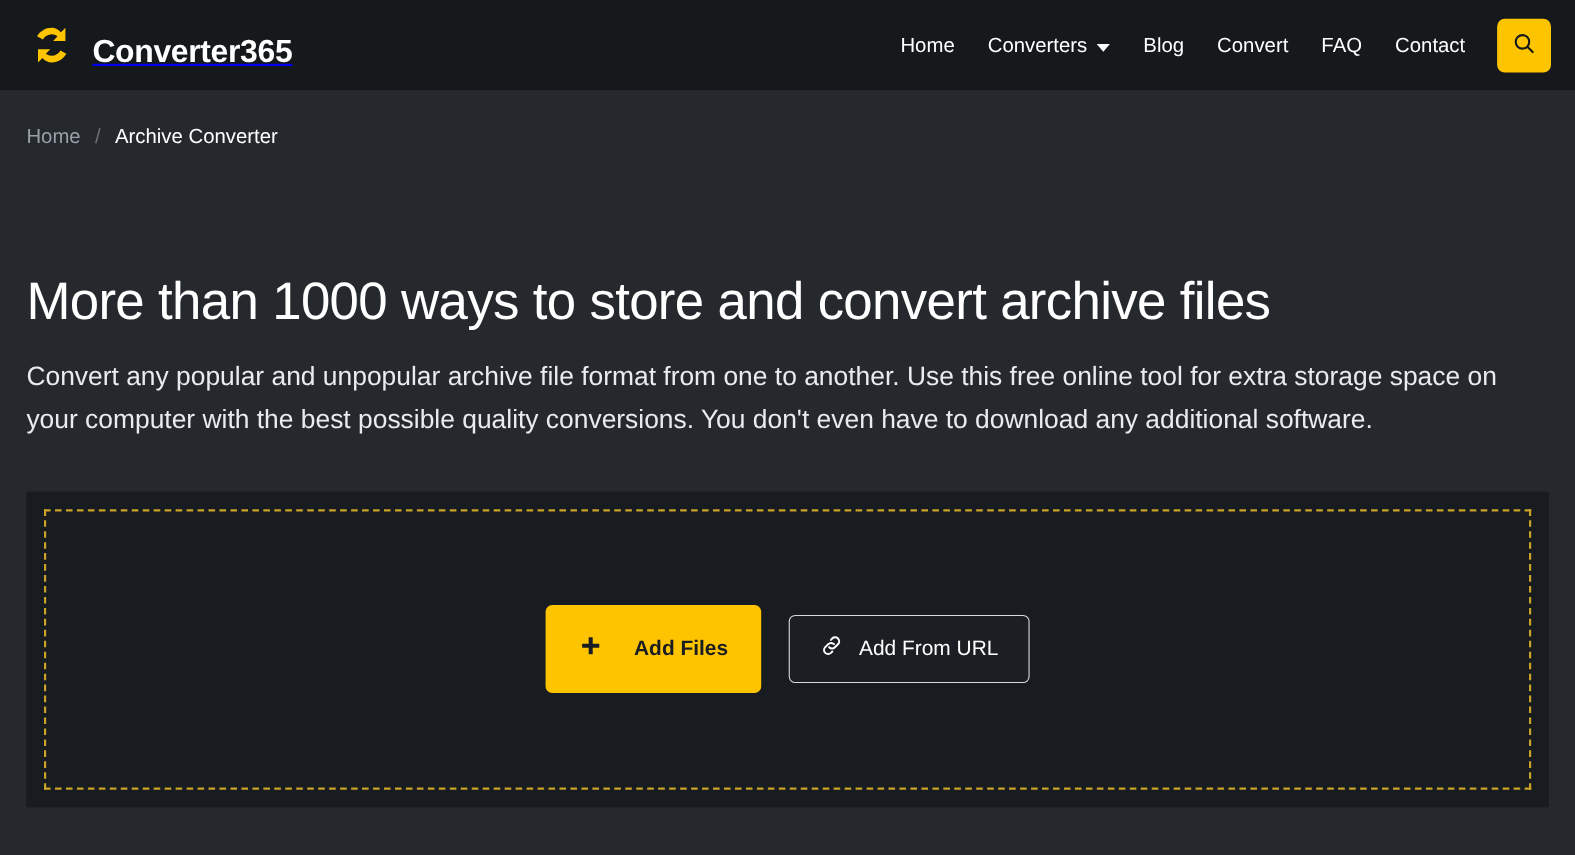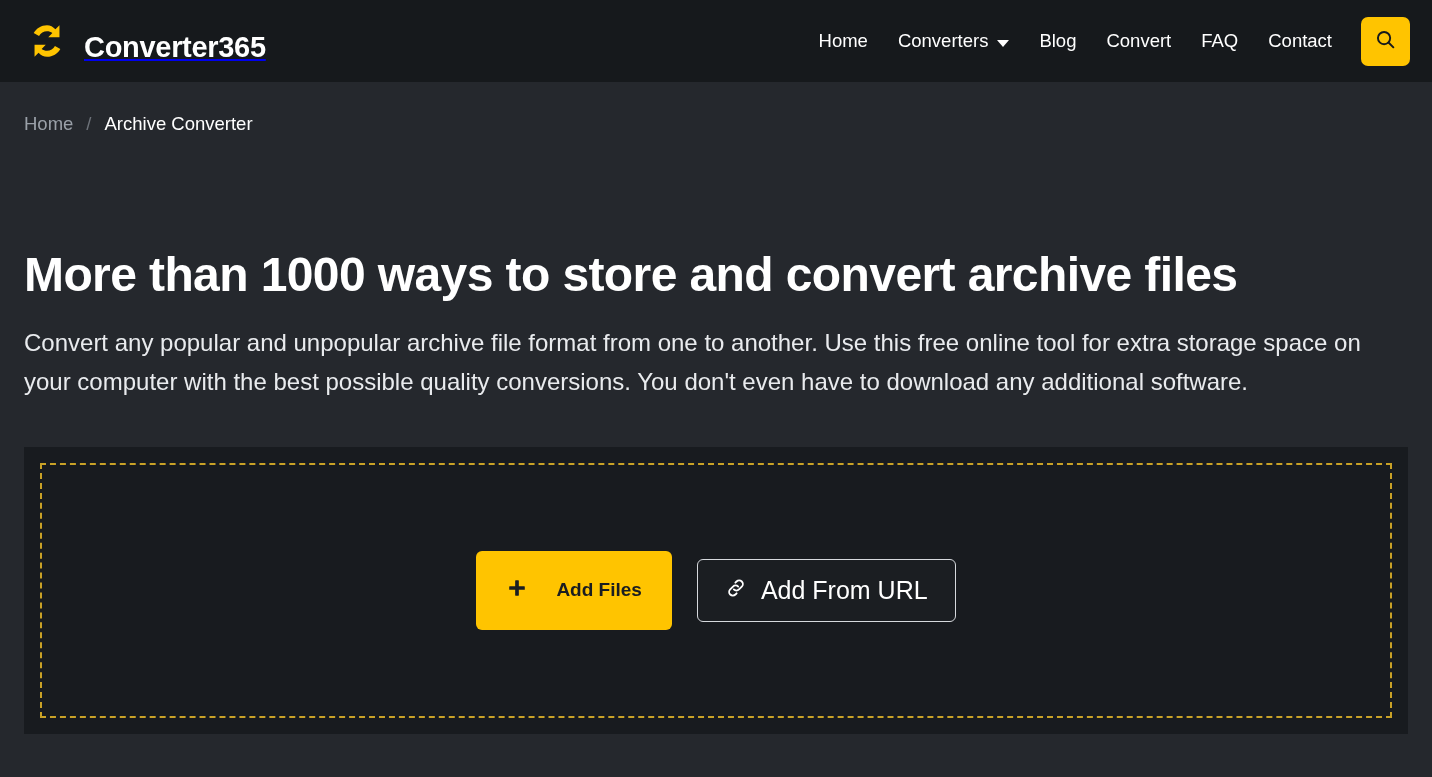--- a/index.html
+++ b/index.html
@@ -115,21 +115,21 @@
   }
 
   
   .main {
     padding: 0 24px;
   }
 
   .page-title {
     margin-top: 112px;
     font-size: 48px;
-    font-weight: bold;
+    font-weight: normal;
     line-height: 1.08;
     letter-spacing: -0.6px;
     color: #ffffff;
   }
 
   .page-sub {
     margin-top: 22px;
     font-size: 24px;
     line-height: 39px;
     color: #e9ebee;
@@ -174,21 +174,21 @@
     font-size: 19px;
     font-weight: bold;
     gap: 28px;
   }
 
   .btn-add-url {
     background: #1b1e22;
     color: #ffffff;
     border: 1.5px solid #d6d9dd;
     padding: 16px 27px;
-    font-size: 25px;
+    font-size: 19px;
     font-weight: normal;
   }
 
   .icon-plus { display: block; }
   .icon-link { display: block; }
 </style>
 </head>
 <body>
 
 <header class="header">

